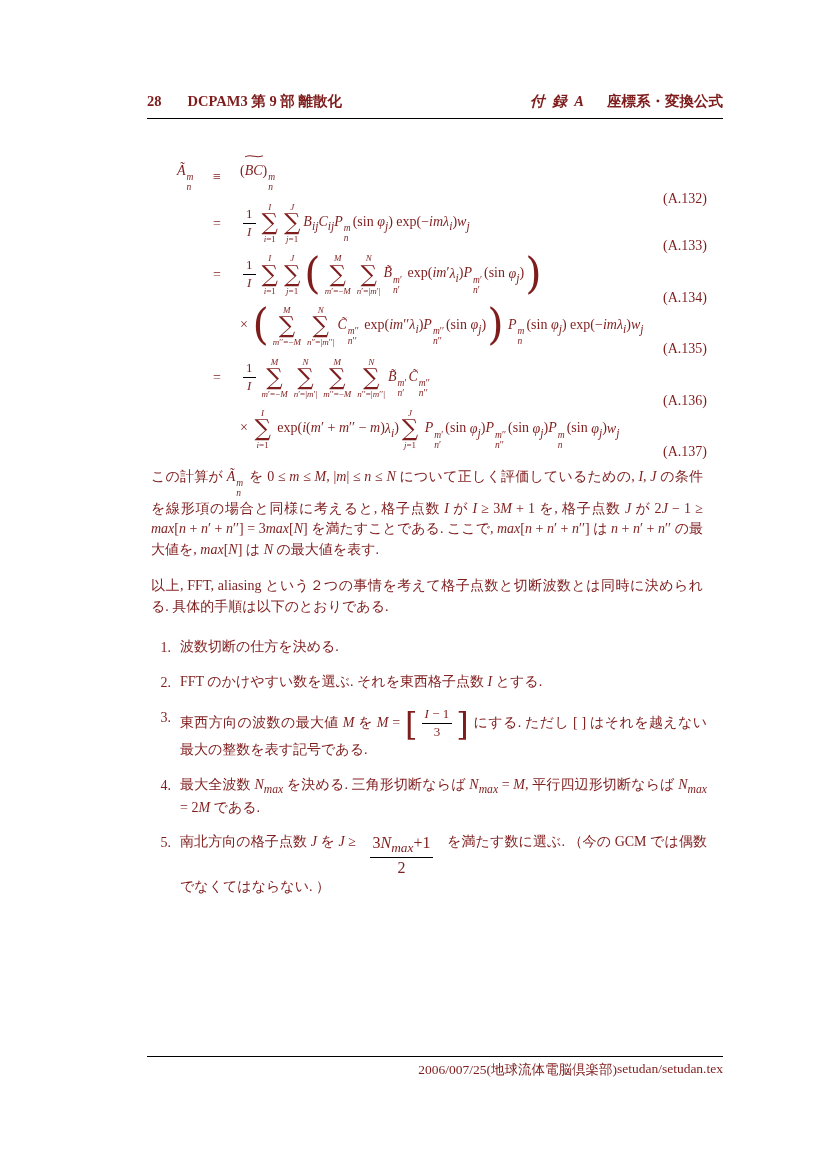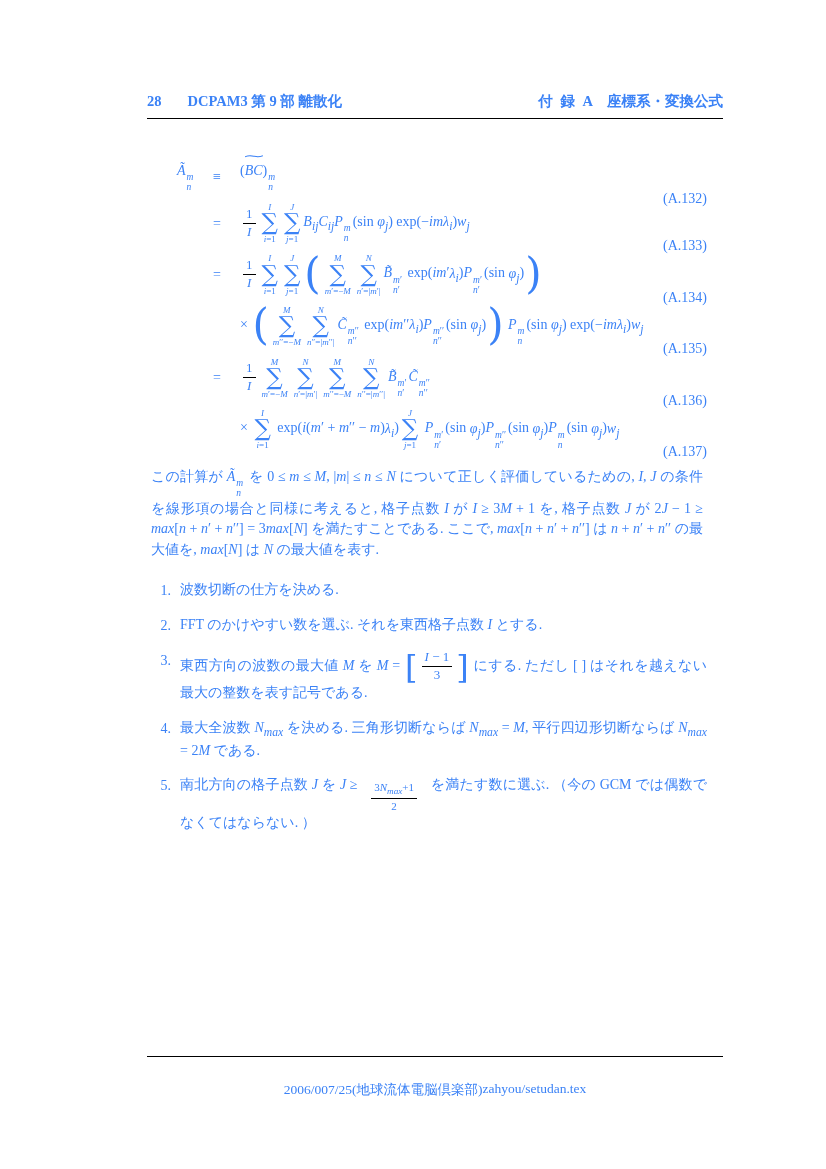--- a/index.html
+++ b/index.html
@@ -5,35 +5,35 @@
   html,body{margin:0;padding:0;}
   body{
     background:#e8e8e8;
     font-family:"Liberation Serif","DejaVu Serif",serif;
     -webkit-font-smoothing:antialiased;
   }
   .sheet{
     position:relative;
     width:826px;height:1169px;
     background:#ffffff;
-    color:#3b82f6;
+    color:#7f1d1d;
     overflow:hidden;
     margin:0 auto;
   }
   
   .hdr{
     position:absolute;left:147px;top:92px;width:576px;
     display:flex;justify-content:space-between;align-items:baseline;
     font-weight:bold;font-size:14.5px;
     border-bottom:1px solid #000;
     padding-bottom:7px;
   }
   .hdr .grp{display:flex;align-items:baseline;}
   .hdr .pgnum{margin-right:26px;}
-  .hdr .seclabel{margin-right:12px;letter-spacing:2px;}
+  .hdr .seclabel{margin-right:21px;letter-spacing:2px;font-style:italic;}
   
   .main{
     position:absolute;left:147px;top:116px;width:560px;
     font-size:14px;line-height:1.5;
   }
   
   .eqs{margin-top:44px;margin-bottom:14px;}
   .eqrow{
     position:relative;
     display:flex;align-items:center;
@@ -54,21 +54,21 @@
   }
   .sum .lim{font-size:9px;line-height:1.15;white-space:nowrap;}
   .sum .sig{font-size:23px;line-height:0.95;font-family:"DejaVu Serif",serif;}
   
   .frac{
     display:inline-flex;flex-direction:column;align-items:center;
     vertical-align:middle;margin:0 3px;line-height:1.15;font-size:13px;
   }
   .frac .ft{border-bottom:1px solid #000;padding:0 3px 1px;}
   .frac .fb{padding-top:1px;}
-  .frac.ifrac{font-size:11px;margin:0 10px;vertical-align:-2px;}
+  .frac.ifrac{font-size:16px;margin:0 10px;vertical-align:-2px;}
   
   .ss{
     display:inline-flex;flex-direction:column;align-items:flex-start;
     vertical-align:-5px;line-height:1.05;font-size:9.5px;margin:0 2px 0 1px;
   }
   
   .big{
     display:inline-block;font-size:42px;line-height:0;vertical-align:middle;
     font-family:"DejaVu Serif",serif;font-weight:300;transform:scaleY(1.02);
     margin:0 1px;position:relative;top:-1px;
@@ -91,22 +91,22 @@
   }
   
   .plist{margin-top:20px;padding-left:8px;}
   .li{display:flex;margin:14px 0;}
   .li .num{flex:none;width:16px;text-align:right;margin-right:9px;}
   .li .li-body{flex:1;text-align:justify;line-height:1.47;}
   
   .ftr{
     position:absolute;left:147px;top:1056px;width:576px;
     border-top:1px solid #000;
-    padding-top:24px;
-    display:flex;justify-content:center;
+    padding-top:4px;
+    display:flex;justify-content:flex-end;
     font-size:13.5px;
   }
 </style>
 </head>
 <body>
 
 <div class="sheet">
 
   <div class="hdr">
     <span class="grp">
@@ -268,20 +268,21 @@
             </span>(sin <i>φ<sub>j</sub></i>)<i>w<sub>j</sub></i></span>
         <span class="eq-no">(A.137)</span>
       </div>
 
     </div>
 
     <p class="para">この計算が <i>Ã</i><span class="ss">
           <span><i>m</i></span>
           <span><i>n</i></span>
         </span> を 0 ≤ <i>m</i> ≤ <i>M</i>, |<i>m</i>| ≤ <i>n</i> ≤ <i>N</i> について正しく評価しているための, <i>I</i>, <i>J</i> の条件を線形項の場合と同様に考えると, 格子点数 <i>I</i> が <i>I</i> ≥ 3<i>M</i> + 1 を, 格子点数 <i>J</i> が 2<i>J</i> − 1 ≥ <i>max</i>[<i>n</i> + <i>n</i>′ + <i>n</i>′′] = 3<i>max</i>[<i>N</i>] を満たすことである. ここで, <i>max</i>[<i>n</i> + <i>n</i>′ + <i>n</i>′′] は <i>n</i> + <i>n</i>′ + <i>n</i>′′ の最大値を, <i>max</i>[<i>N</i>] は <i>N</i> の最大値を表す.</p>
+    <p class="para">以上, FFT, aliasing という２つの事情を考えて格子点数と切断波数とは同時に決められる. 具体的手順は以下のとおりである.</p>
 
     <div class="plist">
       <div class="li">
         <span class="num">1.</span>
         <span class="li-body">波数切断の仕方を決める.</span>
       </div>
       <div class="li">
         <span class="num">2.</span>
         <span class="li-body">FFT のかけやすい数を選ぶ. それを東西格子点数 <i>I</i> とする.</span>
       </div>
@@ -302,16 +303,16 @@
               <span class="ft">3<i>N<sub>max</sub></i>+1</span>
               <span class="fb">2</span>
             </span> を満たす数に選ぶ. （今の GCM では偶数でなくてはならない. ）</span>
       </div>
     </div>
 
   </div>
 
   <div class="ftr">
     <span>2006/007/25(地球流体電脳倶楽部)</span>
-    <span>zahyou/setudan.tex</span>
+    <span>setudan/setudan.tex</span>
   </div>
 
 </div>
 
 </body></html>

